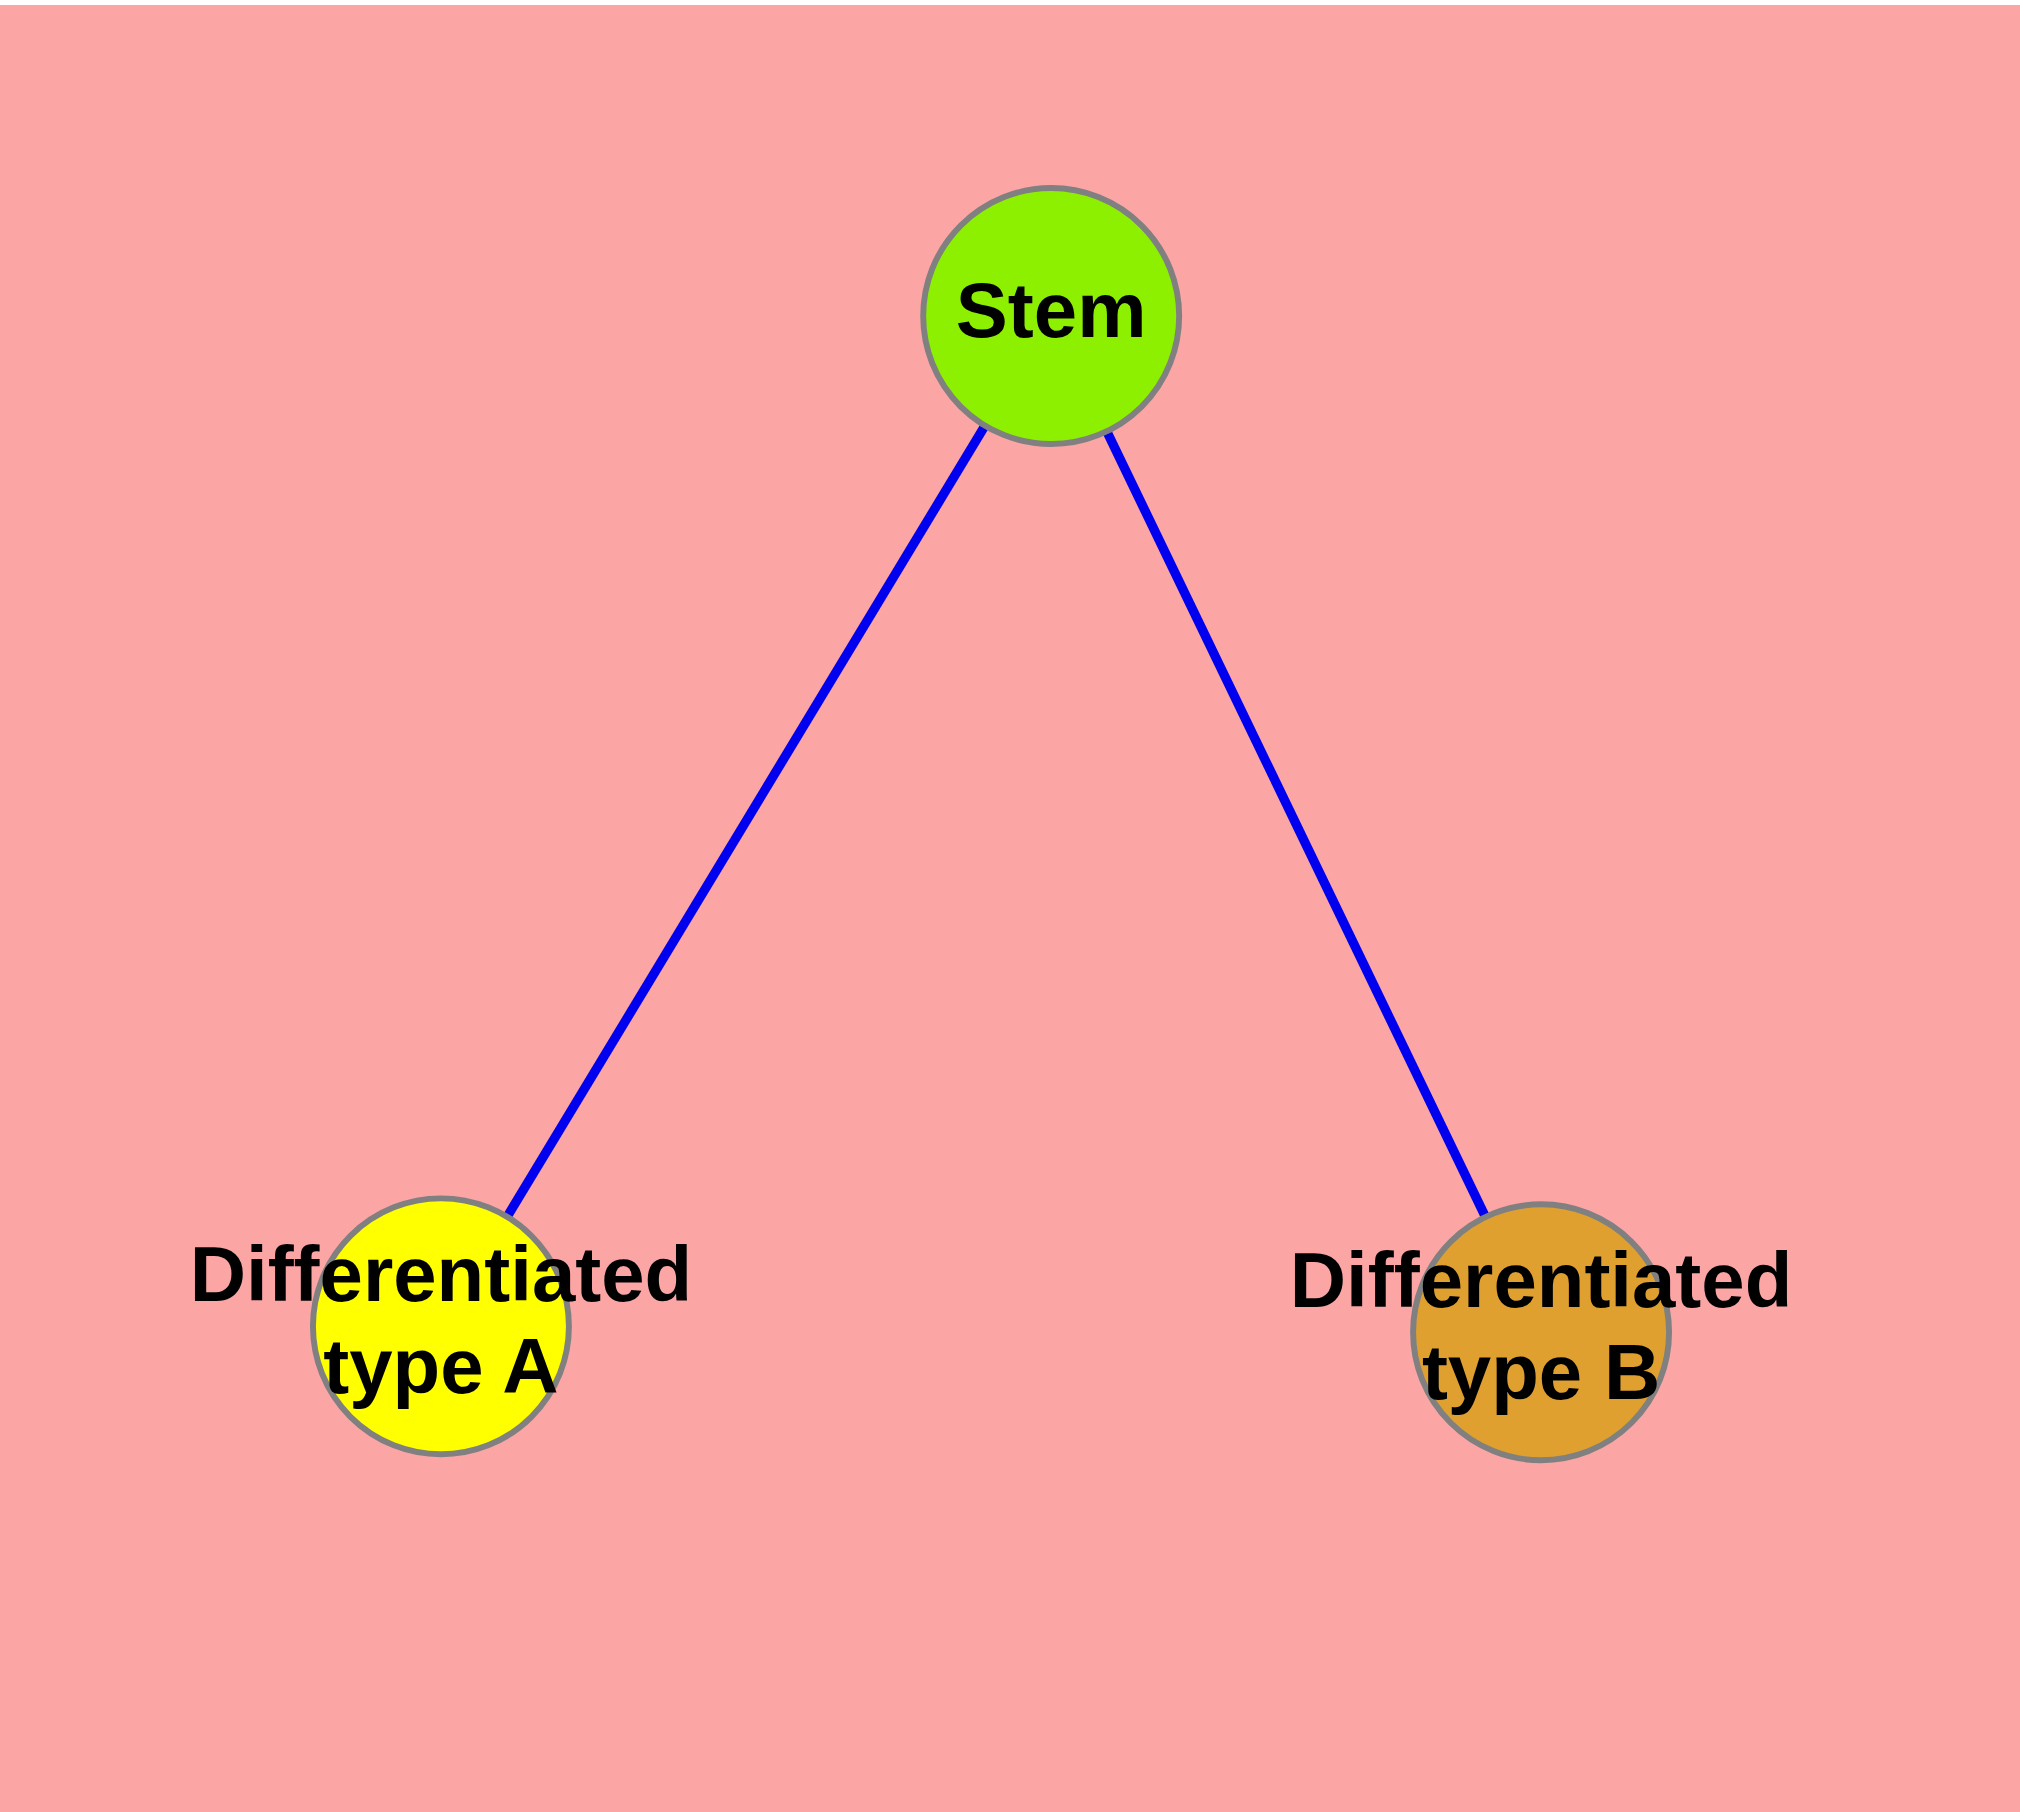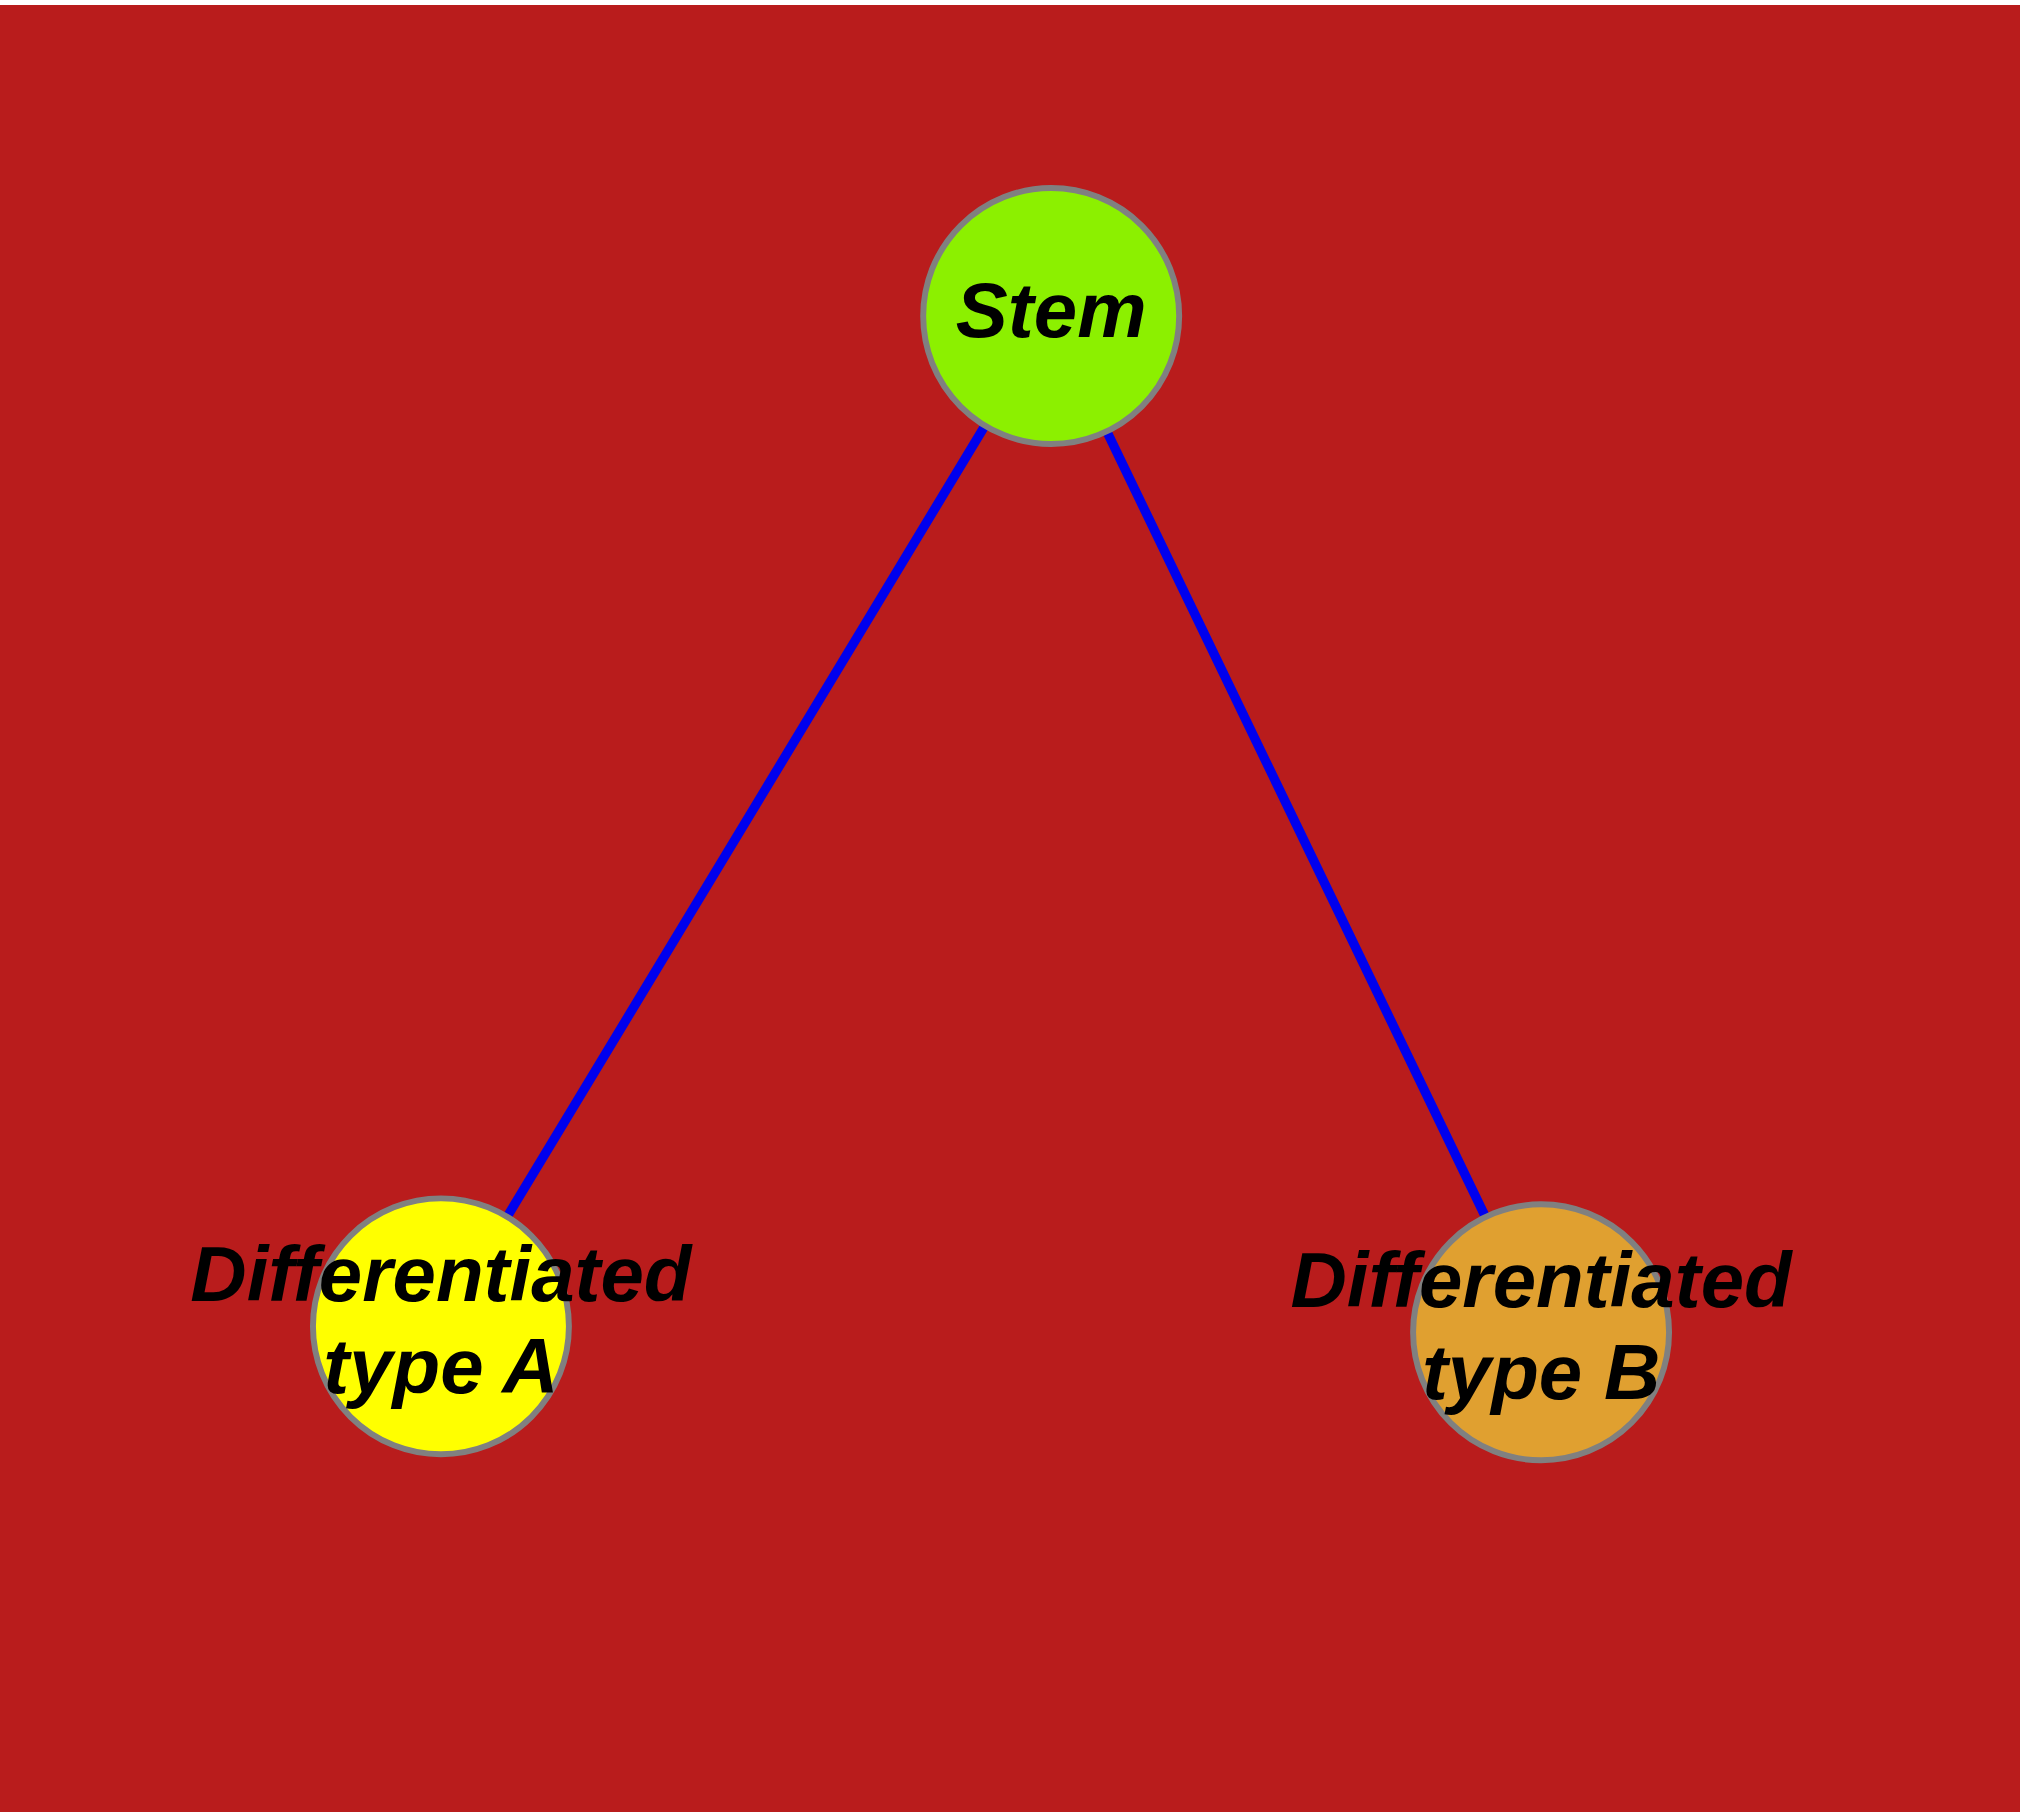--- a/index.html
+++ b/index.html
@@ -38,21 +38,21 @@
     font-family: "Liberation Sans", sans-serif;
     text-anchor: middle;
     dominant-baseline: middle;
     paint-order: normal;
   }
 </style>
 </head>
 <body>
 
 <div id="canvas" style="background: rgb(255, 255, 255);">
-  <div id="plot-area" style="background: #b91c1c; font-style: italic;">
+  <div id="plot-area" style="background: #fca5a5;">
     <svg id="graph-svg" viewBox="0 0 2384 2132" xmlns="http://www.w3.org/2000/svg">
 
       <g id="edge-layer">
         <line x1="1240" y1="367" x2="520" y2="1559" stroke="#0000ee" stroke-width="11" stroke-linecap="butt"></line>
         <line x1="1240" y1="367" x2="1818" y2="1566" stroke="#0000ee" stroke-width="11" stroke-linecap="butt"></line>
       </g>
 
       <g id="node-layer">
         <g>
           <circle cx="1240" cy="367" r="151" fill="#8cf000" stroke="#808080" stroke-width="7"></circle>

